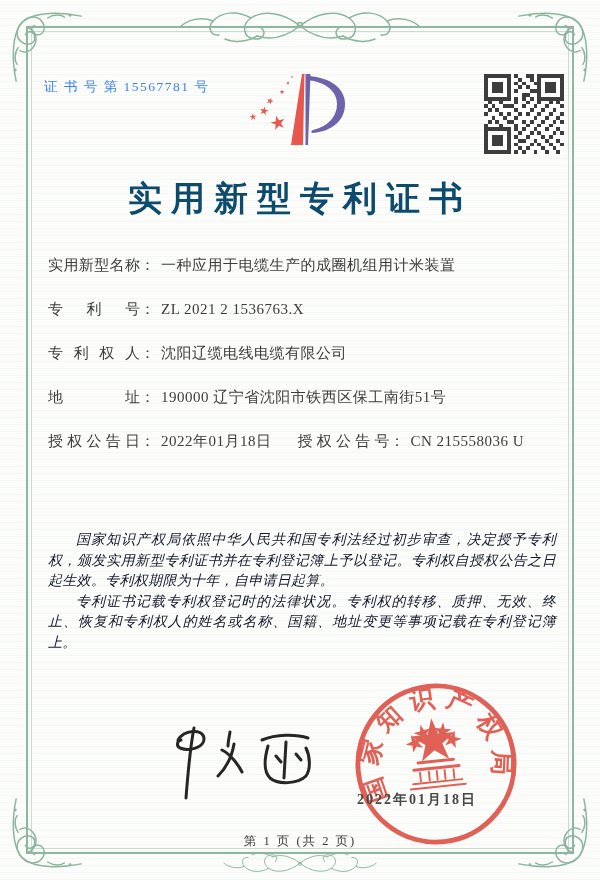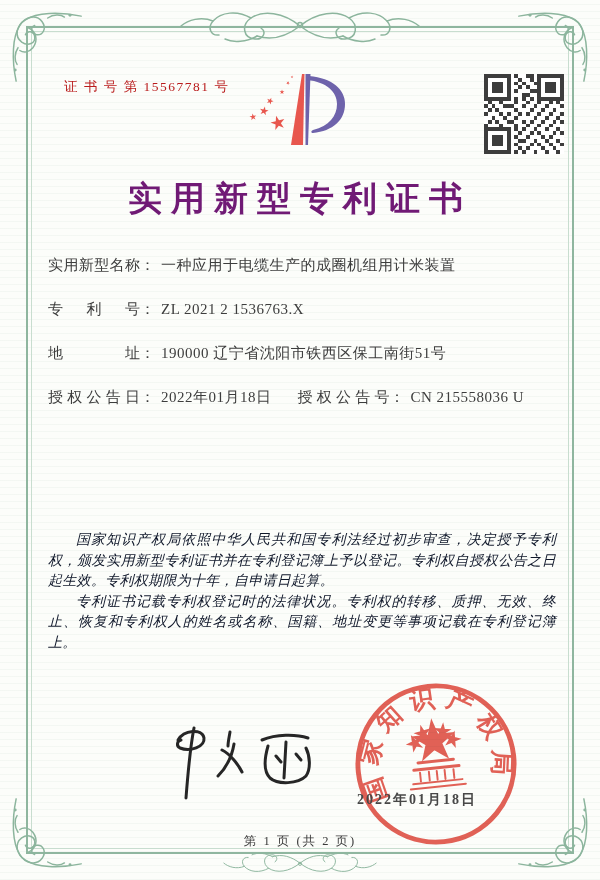--- a/index.html
+++ b/index.html
@@ -17,25 +17,25 @@
   .frame-b{position:absolute;inset:31px;border:1px solid #c8ddcf;pointer-events:none;}
   .corner{position:absolute;width:78px;height:78px;}
   .corner.tl{left:5px;top:5px;}
   .corner.tr{right:5px;top:5px;transform:scaleX(-1);}
   .corner.bl{left:5px;bottom:5px;transform:scaleY(-1);}
   .corner.br{right:5px;bottom:5px;transform:scale(-1,-1);}
   .top-flourish{position:absolute;left:50%;top:8px;transform:translateX(-50%);width:250px;height:38px;}
   .bottom-flourish{position:absolute;left:50%;top:850px;transform:translateX(-50%) rotate(180deg);width:160px;height:25px;}
 
   
-  .cert-no{position:absolute;left:64px;top:78px;font-size:13.5px;letter-spacing:1.5px;color:#b91c1c;}
+  .cert-no{position:absolute;left:44px;top:78px;font-size:13.5px;letter-spacing:1.5px;color:#3b82f6;}
   .logo{position:absolute;left:245px;top:70px;width:105px;height:80px;}
   .qr{position:absolute;left:484px;top:74px;width:80px;height:80px;}
   .title{position:absolute;left:0;top:176px;width:100%;text-align:center;
-         font-size:34px;font-weight:600;letter-spacing:9px;color:#701a75;}
+         font-size:34px;font-weight:600;letter-spacing:9px;color:#0c4a6e;}
 
   
   .fields{position:absolute;left:48px;top:256px;width:508px;font-size:15px;color:#3d3d3d;}
   .frow{margin-bottom:25px;white-space:nowrap;}
   .flabel{display:inline-block;width:92px;text-align:justify;text-align-last:justify;vertical-align:top;}
   .colon{display:inline-block;margin-right:6px;}
   .fvalue{letter-spacing:0.5px;}
   .fgroup2{margin-left:26px;}
 
   
@@ -142,20 +142,23 @@
   </svg>
 
   <div class="title">实用新型专利证书</div>
 
   <div class="fields">
     <div class="frow">
       <span class="flabel">实用新型名称</span><span class="colon">：</span><span class="fvalue">一种应用于电缆生产的成圈机组用计米装置</span>
     </div>
     <div class="frow">
       <span class="flabel">专利号</span><span class="colon">：</span><span class="fvalue">ZL 2021 2 1536763.X</span>
+    </div>
+    <div class="frow">
+      <span class="flabel">专利权人</span><span class="colon">：</span><span class="fvalue">沈阳辽缆电线电缆有限公司</span>
     </div>
     <div class="frow">
       <span class="flabel">地址</span><span class="colon">：</span><span class="fvalue">190000 辽宁省沈阳市铁西区保工南街51号</span>
     </div>
     <div class="frow">
       <span class="flabel">授权公告日</span><span class="colon">：</span><span class="fvalue">2022年01月18日</span><span class="fgroup2"><span class="flabel">授权公告号</span><span class="colon">：</span><span class="fvalue">CN 215558036 U</span></span>
     </div>
   </div>
 
   <div class="paras">

